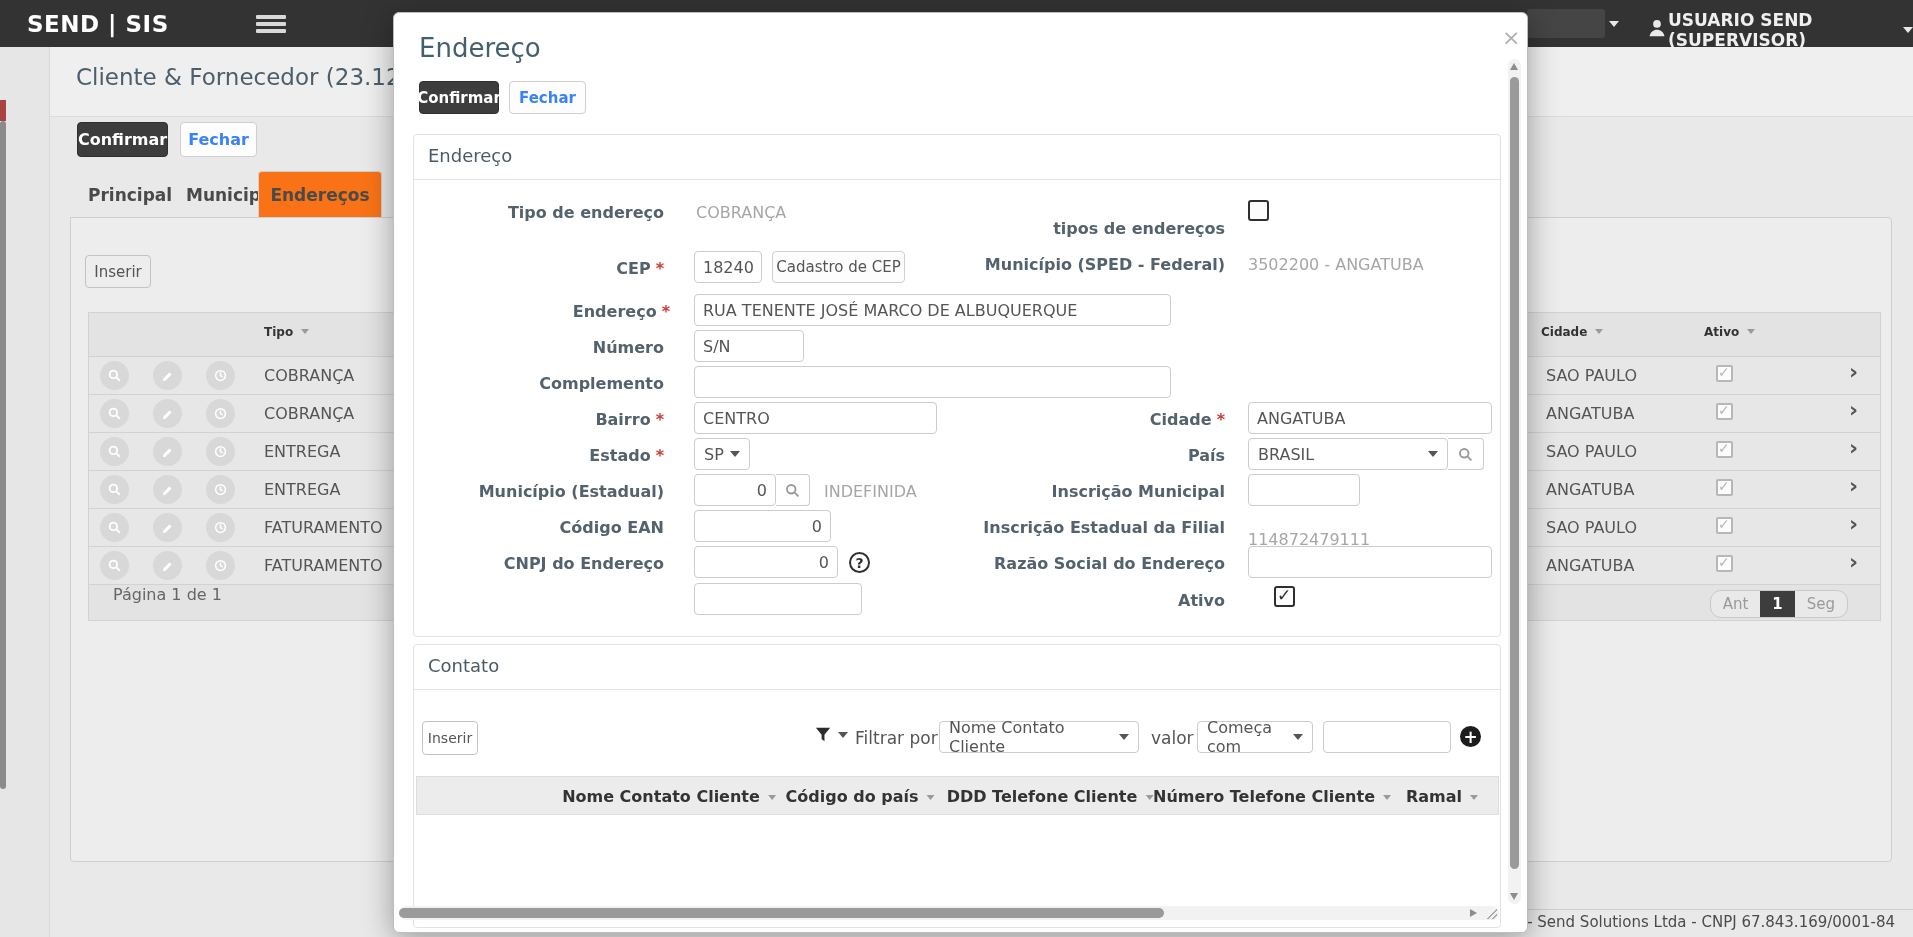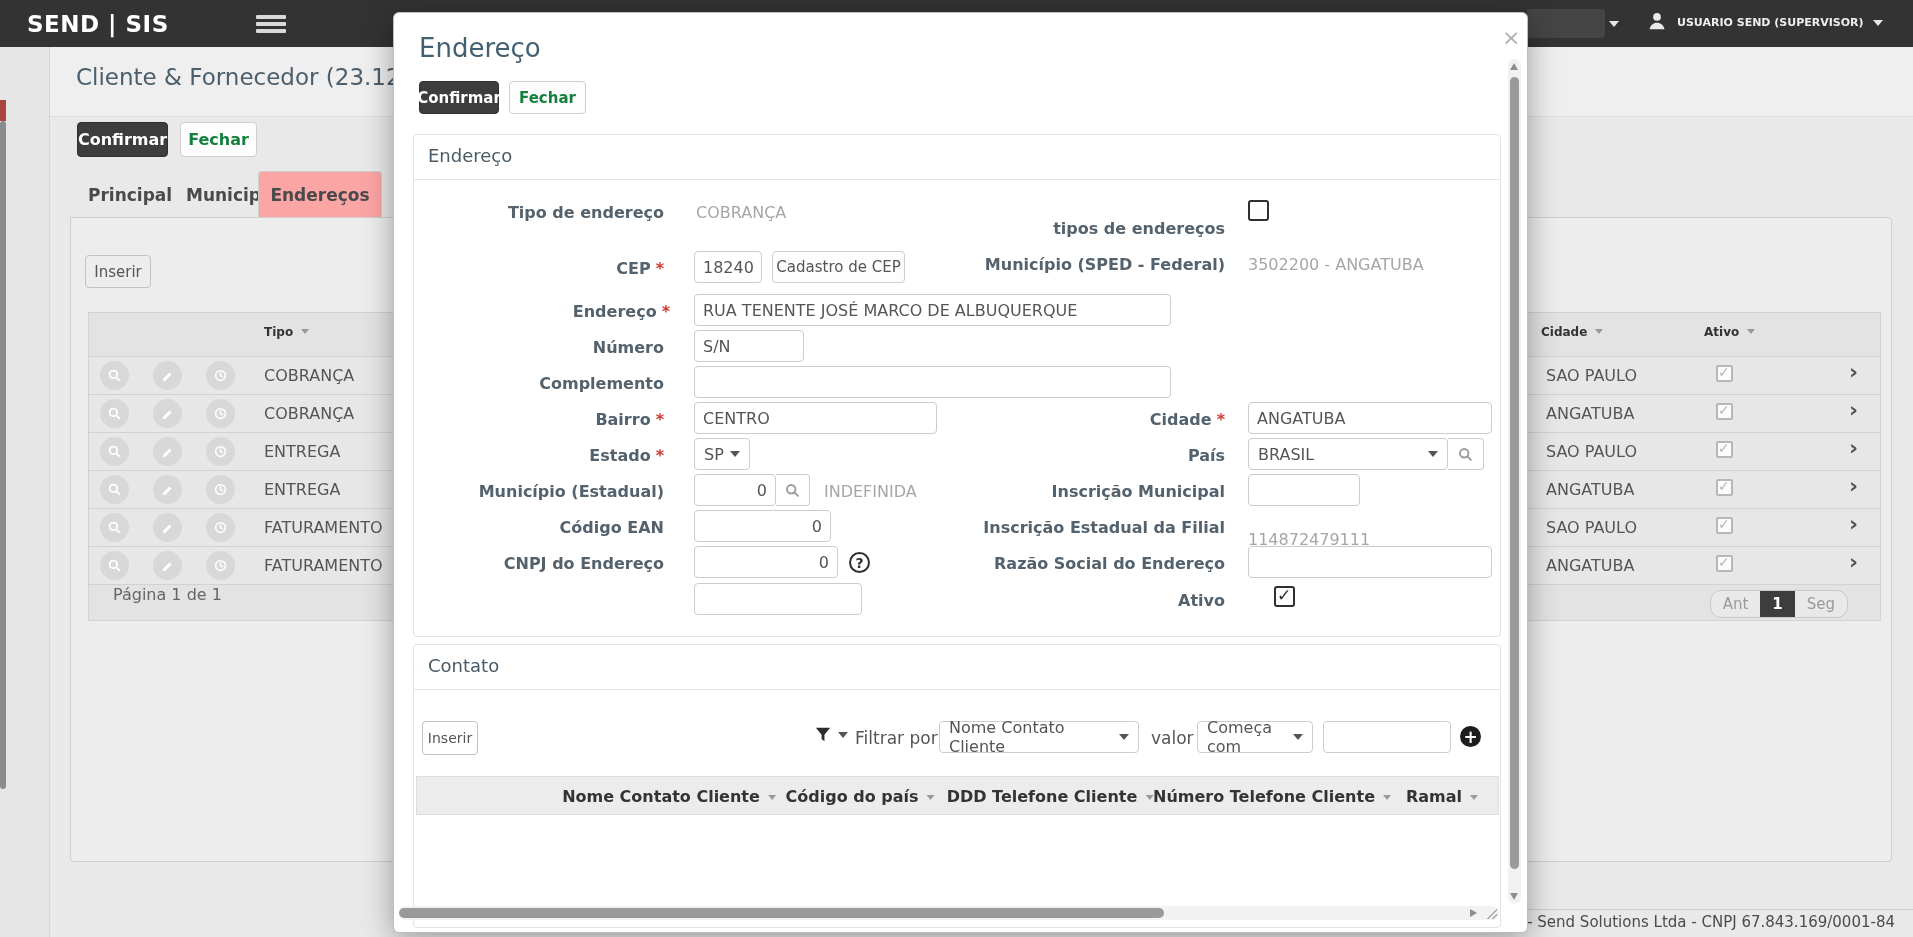--- a/index.html
+++ b/index.html
@@ -9,38 +9,38 @@
   
   .topbar{left:0;top:0;width:1913px;height:47px;background:#333333;z-index:3}
   .brand{left:27px;top:11px;color:#fff;font-size:23px;font-weight:bold;letter-spacing:.5px}
   .burger{left:256px;top:15px;width:30px;height:18px;cursor:pointer}
   .burger i{display:block;height:4px;background:#d9d9d9;margin-bottom:3px;border-radius:1px}
   .tb-select{left:1527px;top:9px;width:78px;height:29px;background:#454545;border-radius:3px}
   .tb-caret{left:1609px;top:21px}
   .car{width:0;height:0;border-left:5px solid transparent;border-right:5px solid transparent;border-top:6px solid #e8e8e8;display:inline-block}
   .car.dark{border-top-color:#555}
   .car.gray{border-top-color:#9a9a9a;border-left-width:4px;border-right-width:4px;border-top-width:5px}
-  .userbox{left:1646px;top:10px;display:flex;align-items:center;gap:9px;color:#efefef;font-size:11px;font-weight:bold}
+  .userbox{left:1646px;top:10px;display:flex;align-items:center;color:#efefef;font-size:17px;font-weight:bold}
   
   .sidebar{left:0;top:47px;width:49px;height:890px;background:#e6e6e6;border-right:1px solid #d7d7d7;z-index:1}
   .logo{left:6px;top:54px;width:37px;height:37px}
   .snav{left:0;width:49px;height:34px;display:flex;align-items:center;justify-content:center;color:#3e3e3e;cursor:pointer}
   .red-notch{left:0;top:100px;width:6px;height:21px;background:#a94442;z-index:2}
   .side-scroll{left:0;top:121px;width:6px;height:668px;background:#8b8b8b;border-radius:3px;z-index:2}
   
   .pghead{left:49px;top:47px;width:1864px;height:69px;background:#efefef;border-bottom:1px solid #dcdcdc}
   .pgtitle{left:76px;top:64px;font-size:23px;color:#4b5e6b}
   
   .btn{display:flex;align-items:center;justify-content:center;border-radius:4px;font-weight:bold;cursor:pointer;box-sizing:border-box}
   .btn-dark{background:#3d3d3d;color:#fff;border:1px solid #2f2f2f}
-  .btn-light{background:#fdfdfd;color:#15803d;border:1px solid #cfcfcf}
+  .btn-light{background:#fdfdfd;color:#3b82f6;border:1px solid #cfcfcf}
   .btn-ghost{background:transparent;color:#555;border:1px solid #c3c3c3;font-weight:normal}
   
   .tab{font-size:17px;font-weight:bold;color:#4a4a4a;cursor:pointer}
-  .tab-active{background:#fca5a5;border:1px solid #cfcfcf;border-bottom:none;border-radius:4px 4px 0 0;display:flex;align-items:center;justify-content:center}
+  .tab-active{background:#f97316;border:1px solid #cfcfcf;border-bottom:none;border-radius:4px 4px 0 0;display:flex;align-items:center;justify-content:center}
   .panel{left:70px;top:217px;width:1820px;height:643px;background:#ededed;border:1px solid #cfcfcf;border-radius:0 4px 4px 4px}
   
   .bgtable{left:88px;top:312px;width:1791px;border:1px solid #d2d2d2;background:#e7e7e7}
   .bg-th{height:43px;background:#e3e3e3;border-bottom:1px solid #d2d2d2;position:relative;font-weight:bold;color:#333}
   .bg-row{height:37px;border-bottom:1px solid #d2d2d2;position:relative;color:#555;font-size:16px}
   .bg-foot{height:35px;background:#e3e3e3;position:relative;color:#666;font-size:16px}
   .circle{width:29px;height:29px;border-radius:50%;background:#d8d8d8;color:#fff;display:flex;align-items:center;justify-content:center;cursor:pointer}
   .cellhdr{position:absolute;top:12px;font-size:12px}
   .rowtxt{position:absolute;top:9px}
   .chev{position:absolute;top:2px;font-size:22px;color:#555;font-weight:bold}

